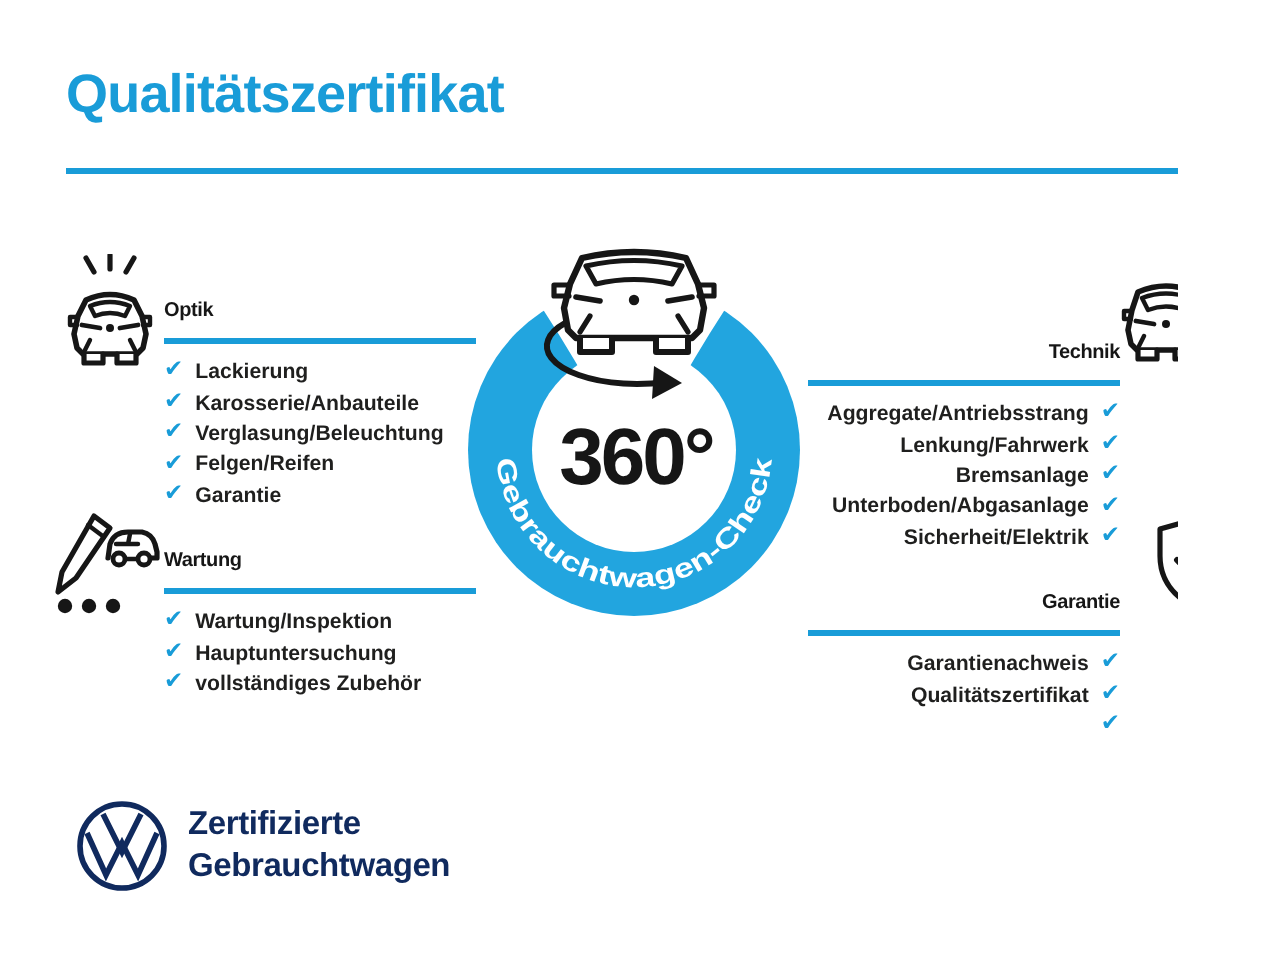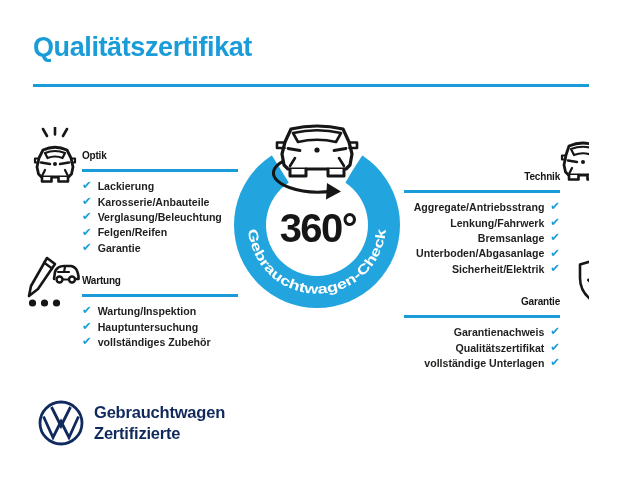--- a/index.html
+++ b/index.html
@@ -205,29 +205,28 @@
     <ul>
       <li>
           <span>Garantienachweis</span>
           <span class="check">✔</span>
         </li>
       <li>
           <span>Qualitätszertifikat</span>
           <span class="check">✔</span>
         </li>
       <li>
-          <span>vollständige Unterlagen</span>
           <span class="check">✔</span>
         </li>
     </ul>
   </div>
 
   <svg id="vw-logo" width="48" height="48" viewBox="0 0 48 48">
     <circle class="vw" cx="24" cy="24" r="21"></circle>
     <path class="vw" d="M14.5,8 L24,27 L33.5,8"></path>
     <path class="vw" d="M6.5,17.5 L16,38.5 L24,22.5 L32,38.5 L41.5,17.5"></path>
   </svg>
   <div class="brandtext">
+    <div>Zertifizierte</div>
     <div>Gebrauchtwagen</div>
-    <div>Zertifizierte</div>
   </div>
 
 </div>
 
 </body></html>

